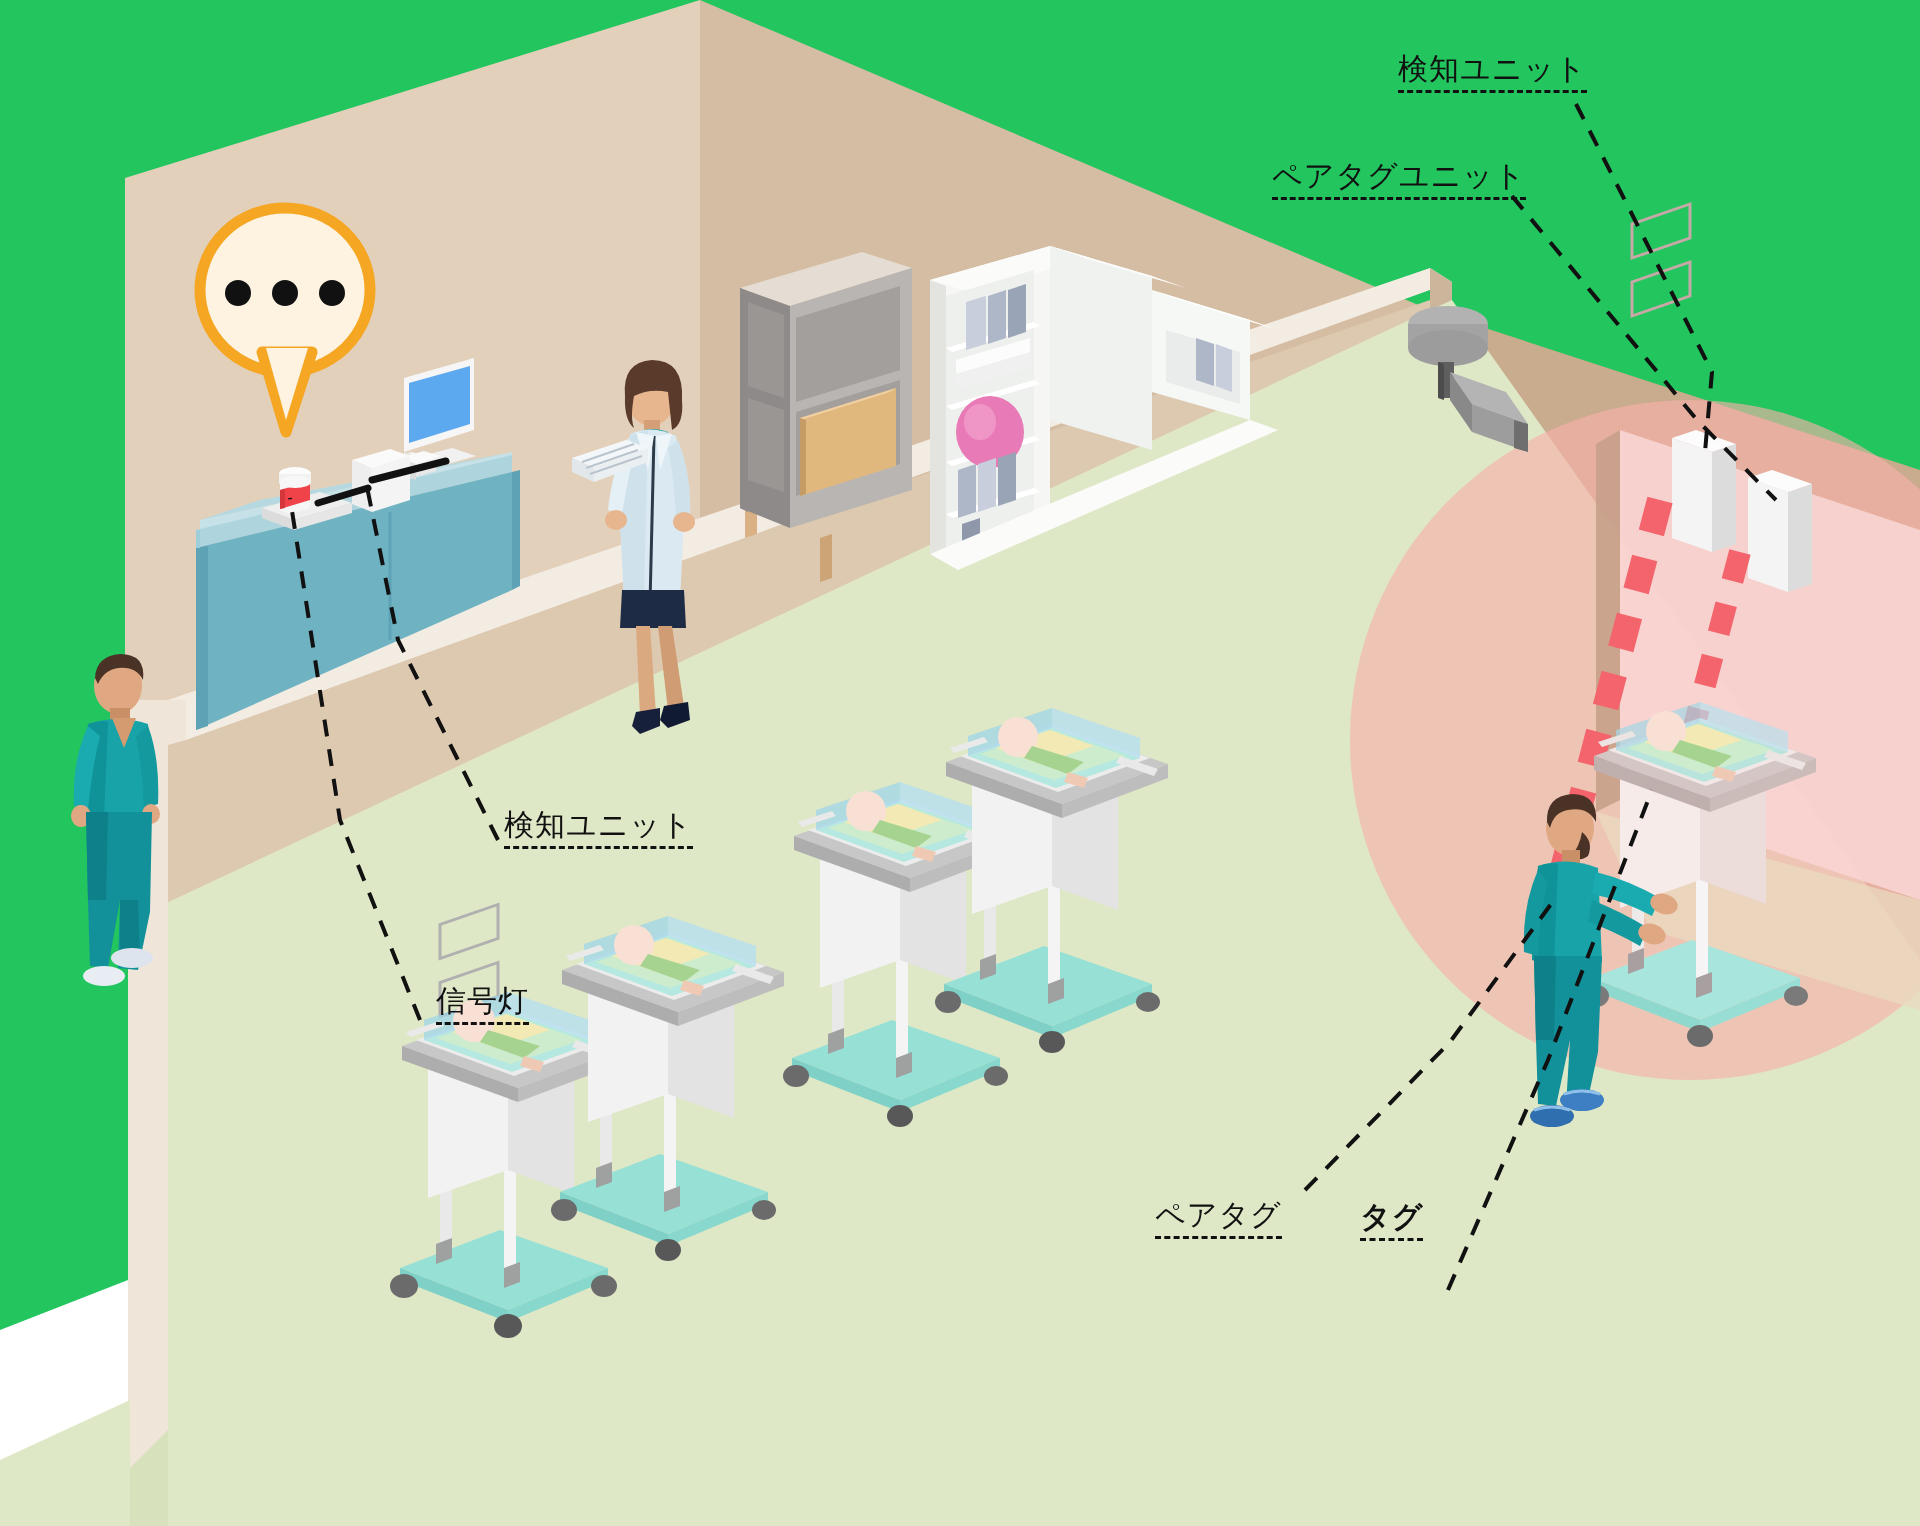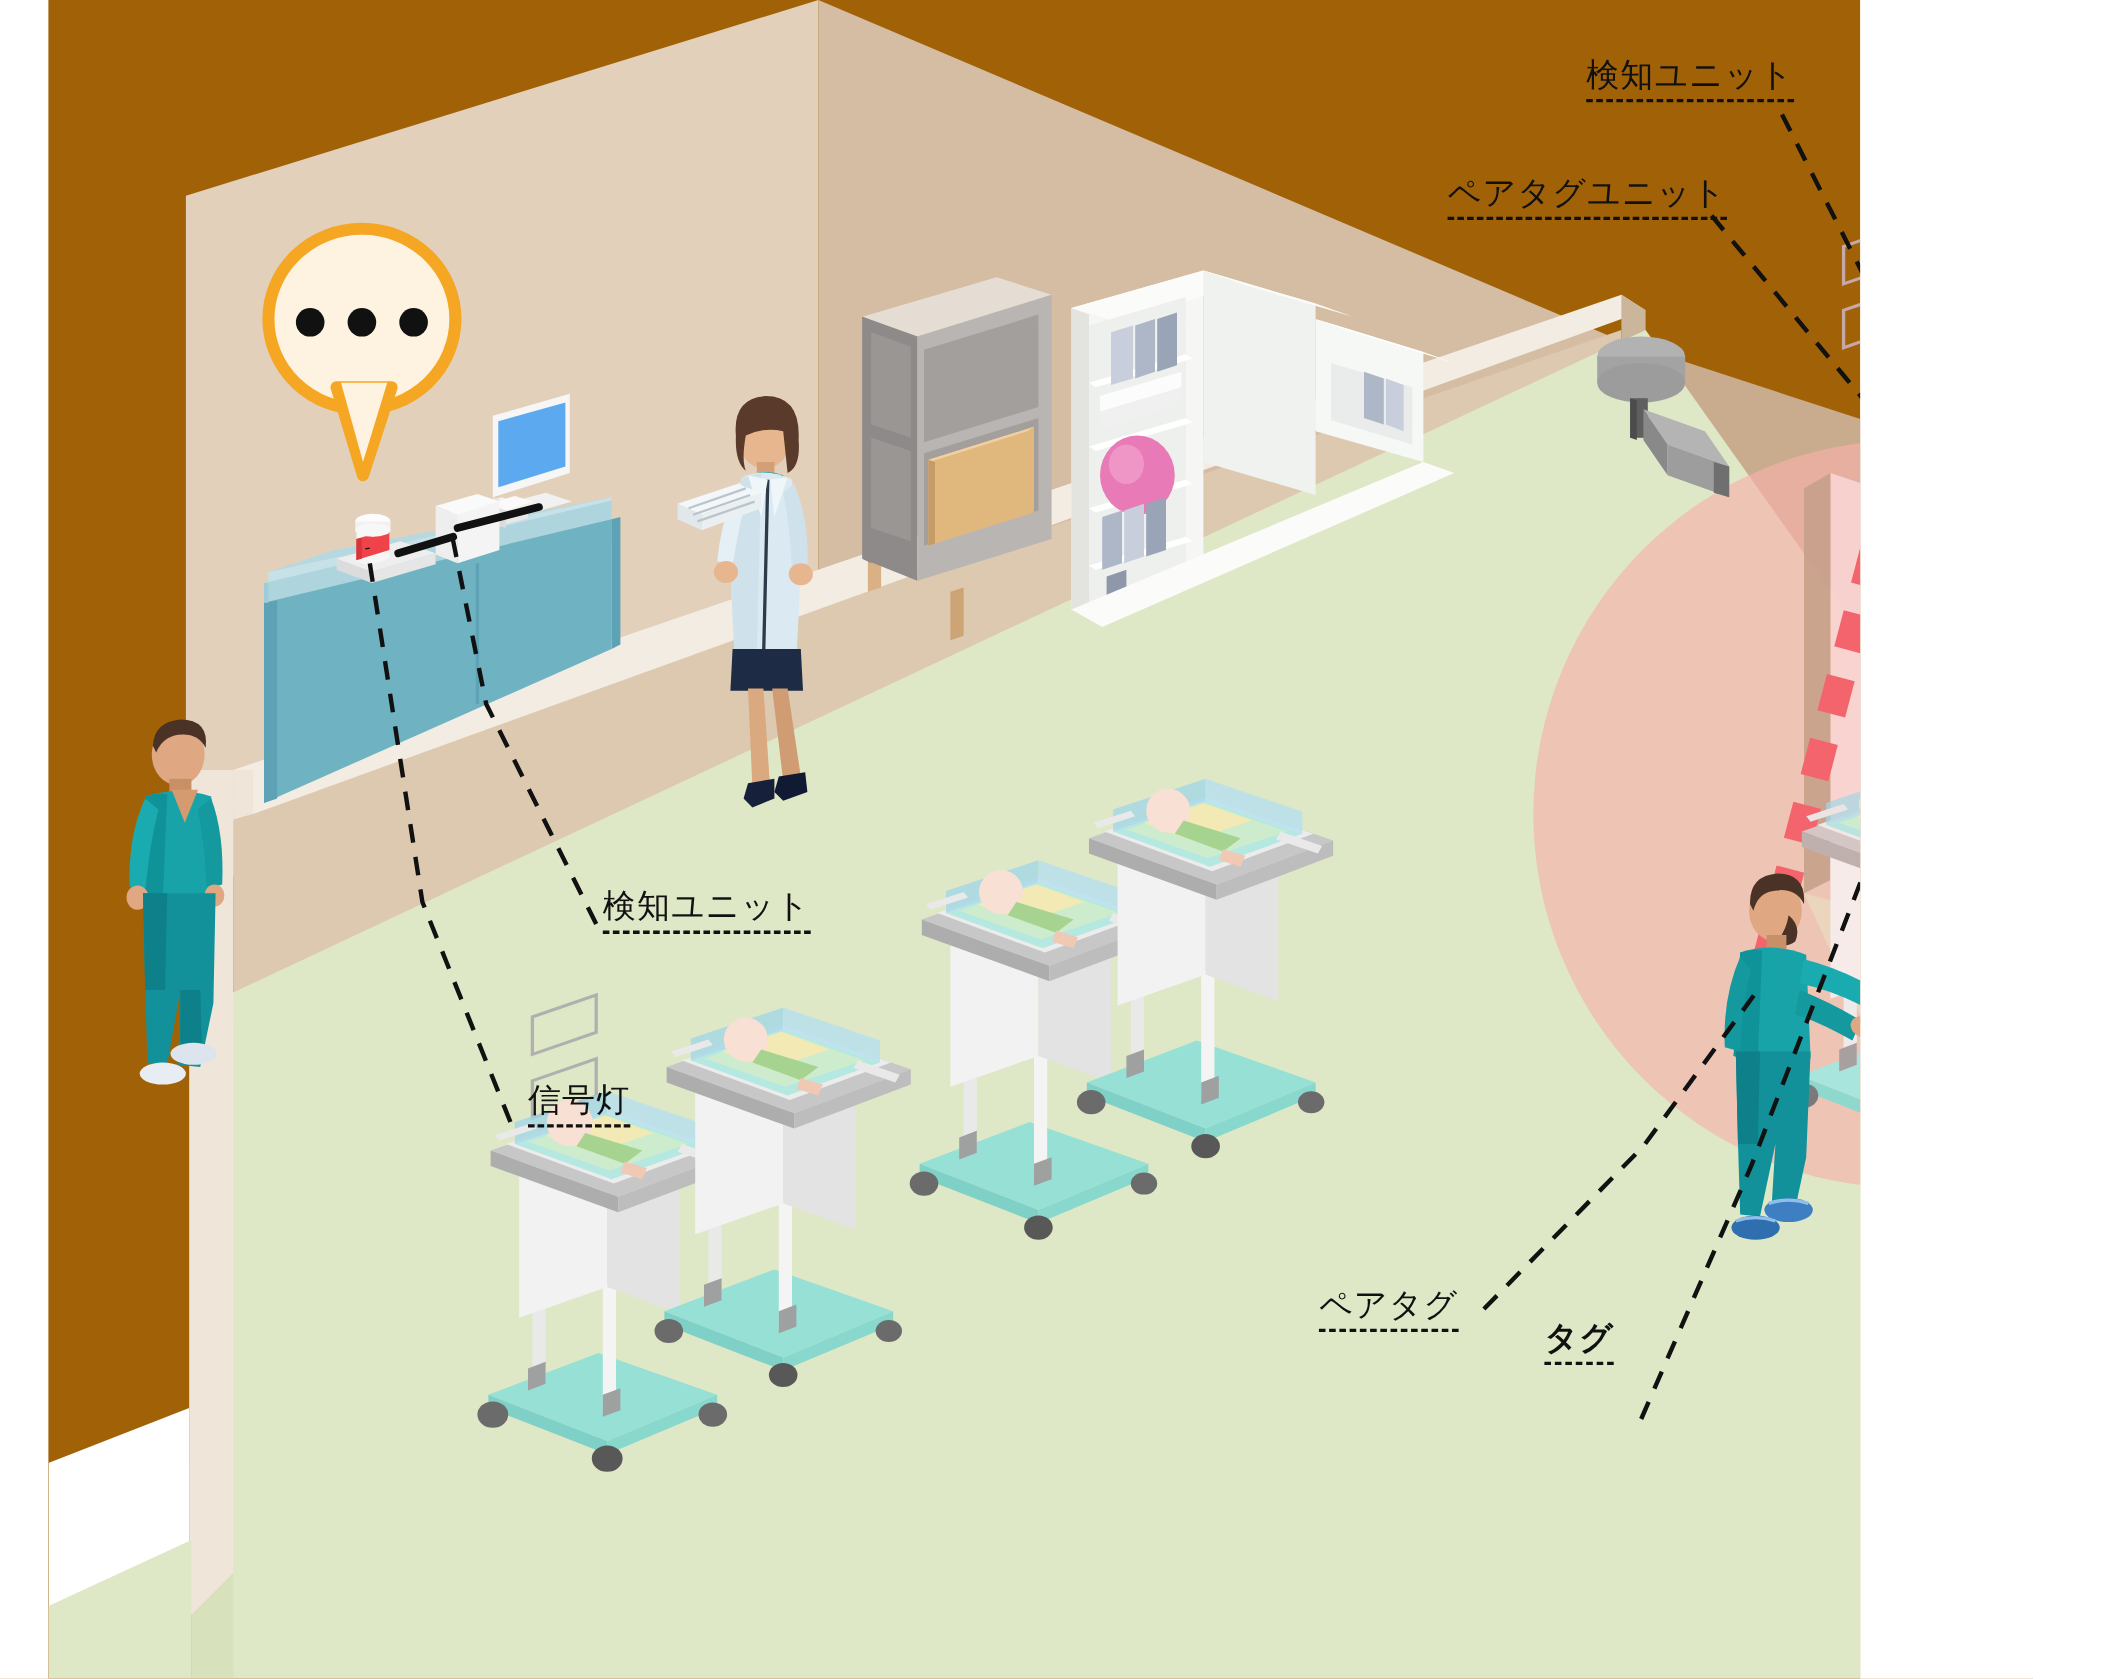--- a/index.html
+++ b/index.html
@@ -4,25 +4,24 @@
 <title>Hospital Nursery Tag System Diagram</title>
 <style>
   html, body {
     margin: 0;
     padding: 0;
     background: #ffffff;
     font-family: "Liberation Sans", "DejaVu Sans", sans-serif;
   }
   #stage {
     position: relative;
-    width: 1647px;
+    width: 1920px;
     height: 1526px;
-    background: #a16207;
+    background: #22c55e;
     overflow: hidden;
-    margin-left: 44px;
   }
   #scene-svg {
     position: absolute;
     left: 0; top: 0;
     width: 1920px;
     height: 1526px;
   }
   .callout-label {
     position: absolute;
     font-family: "Liberation Sans", "DejaVu Sans", sans-serif;
@@ -531,17 +530,17 @@
   </svg>
 
   <div class="callout-label" style="left:1398px; top:52px;">検知ユニット</div>
 
   <div class="callout-label" style="left:1272px; top:159px;">ペアタグユニット</div>
 
   <div class="callout-label" style="left:504px; top:808px;">検知ユニット</div>
 
   <div class="callout-label" style="left:436px; top:984px;">信号灯</div>
 
-  <div class="callout-label" style="left:1155px; top:1170px;">ペアタグ</div>
+  <div class="callout-label" style="left:1155px; top:1198px;">ペアタグ</div>
 
   <div class="callout-label" style="left:1360px; top:1200px;font-weight:bold;">タグ</div>
 
 </div>
 
 </body></html>

